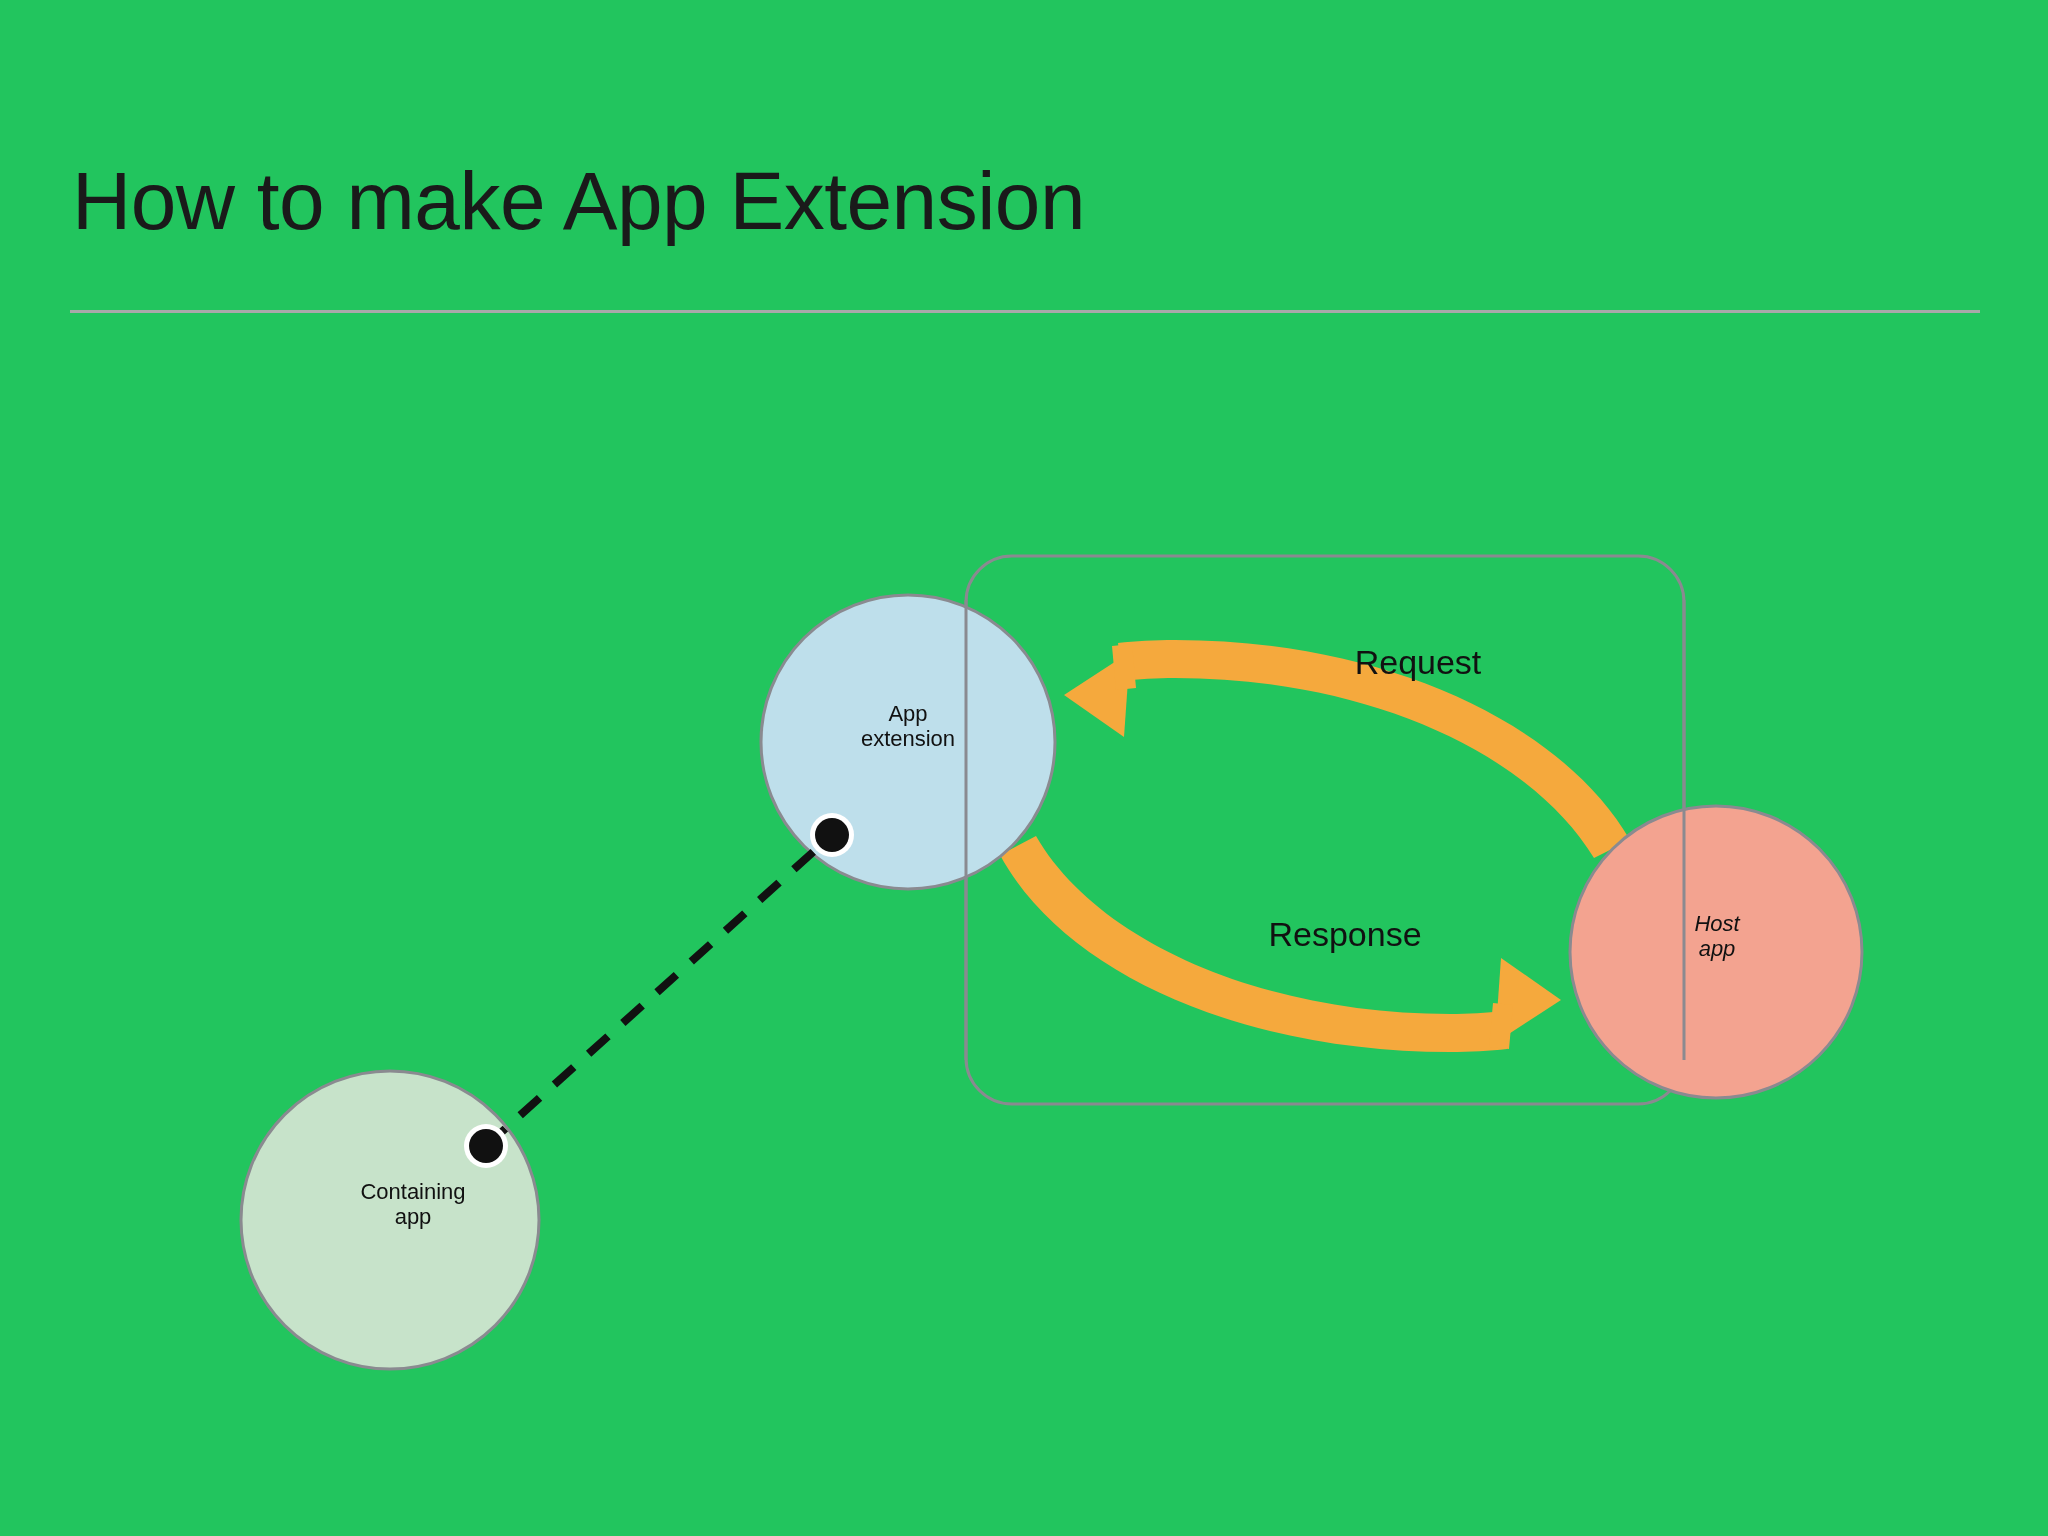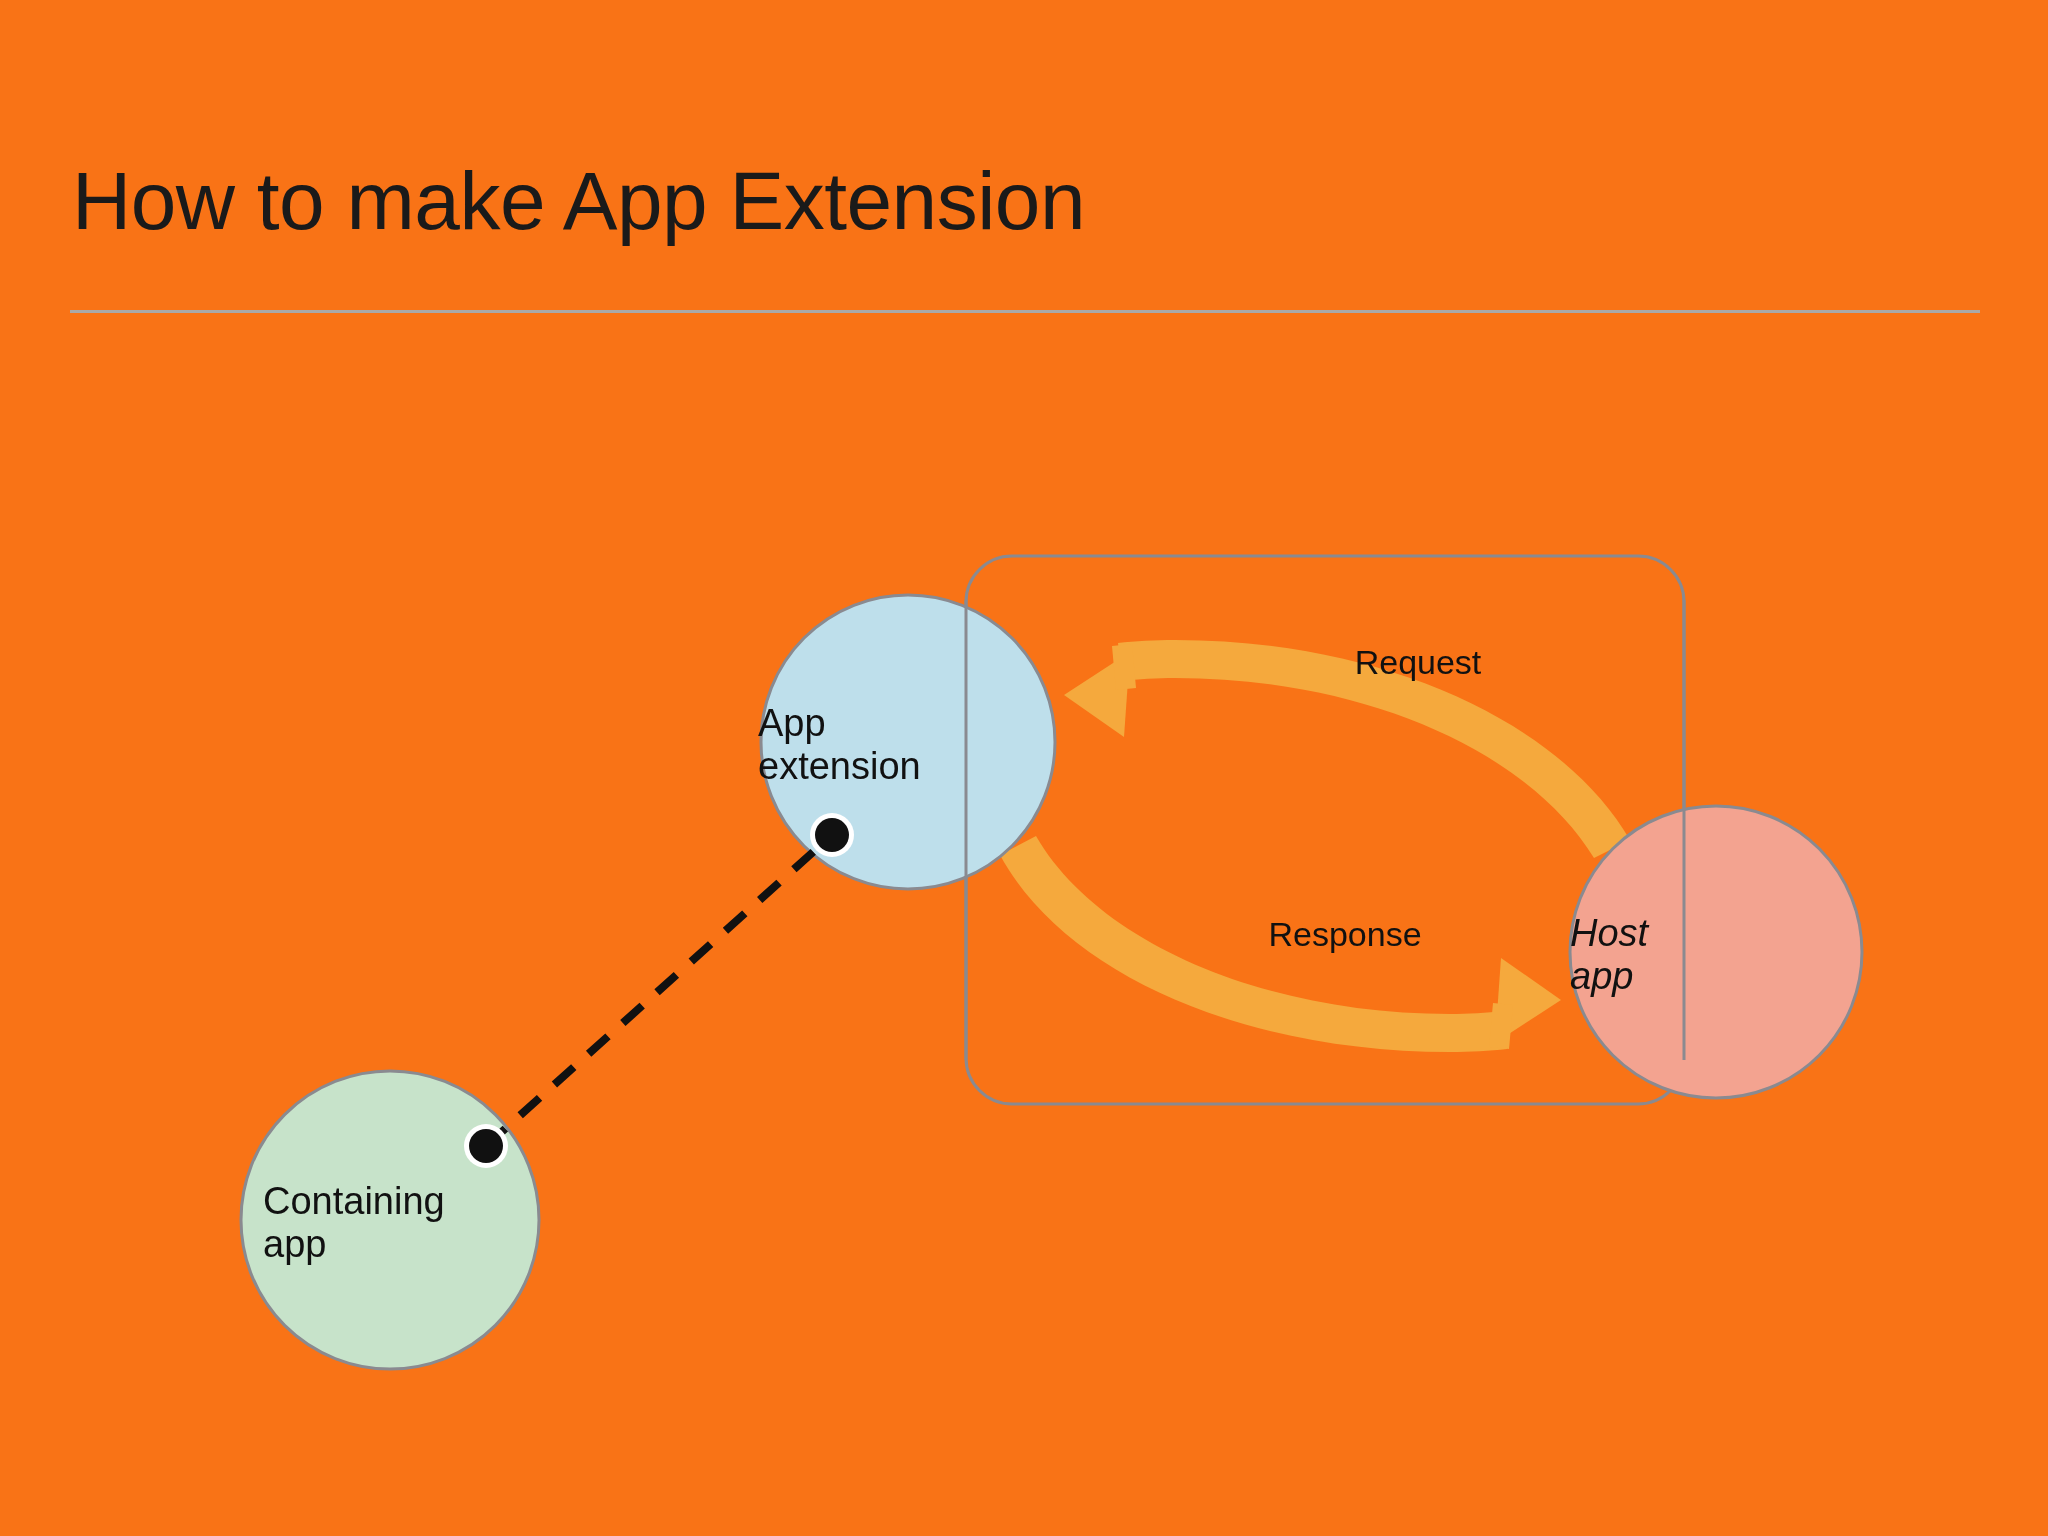--- a/index.html
+++ b/index.html
@@ -5,21 +5,21 @@
 <style>
   html, body {
     margin: 0;
     padding: 0;
     background: #ffffff;
   }
   #slide {
     position: relative;
     width: 2048px;
     height: 1536px;
-    background: #f97316;
+    background: #22c55e;
     overflow: hidden;
     font-family: "Liberation Sans", "DejaVu Sans", sans-serif;
   }
 
   
   #slide-title {
     position: absolute;
     left: 72px;
     top: 160px;
     font-size: 82px;
@@ -65,22 +65,23 @@
     left: 0;
     top: 0;
     width: 2048px;
     height: 1536px;
     overflow: visible;
   }
 
   
   .node-label {
     position: absolute;
+    text-align: center;
     color: #111111;
-    font-size: 38px;
+    font-size: 22px;
     line-height: 1.12;
     white-space: pre-line;
     pointer-events: none;
   }
   #label-app-extension {
     left: 758px;
     top: 702px;
     width: 300px;
   }
   #label-host-app {

